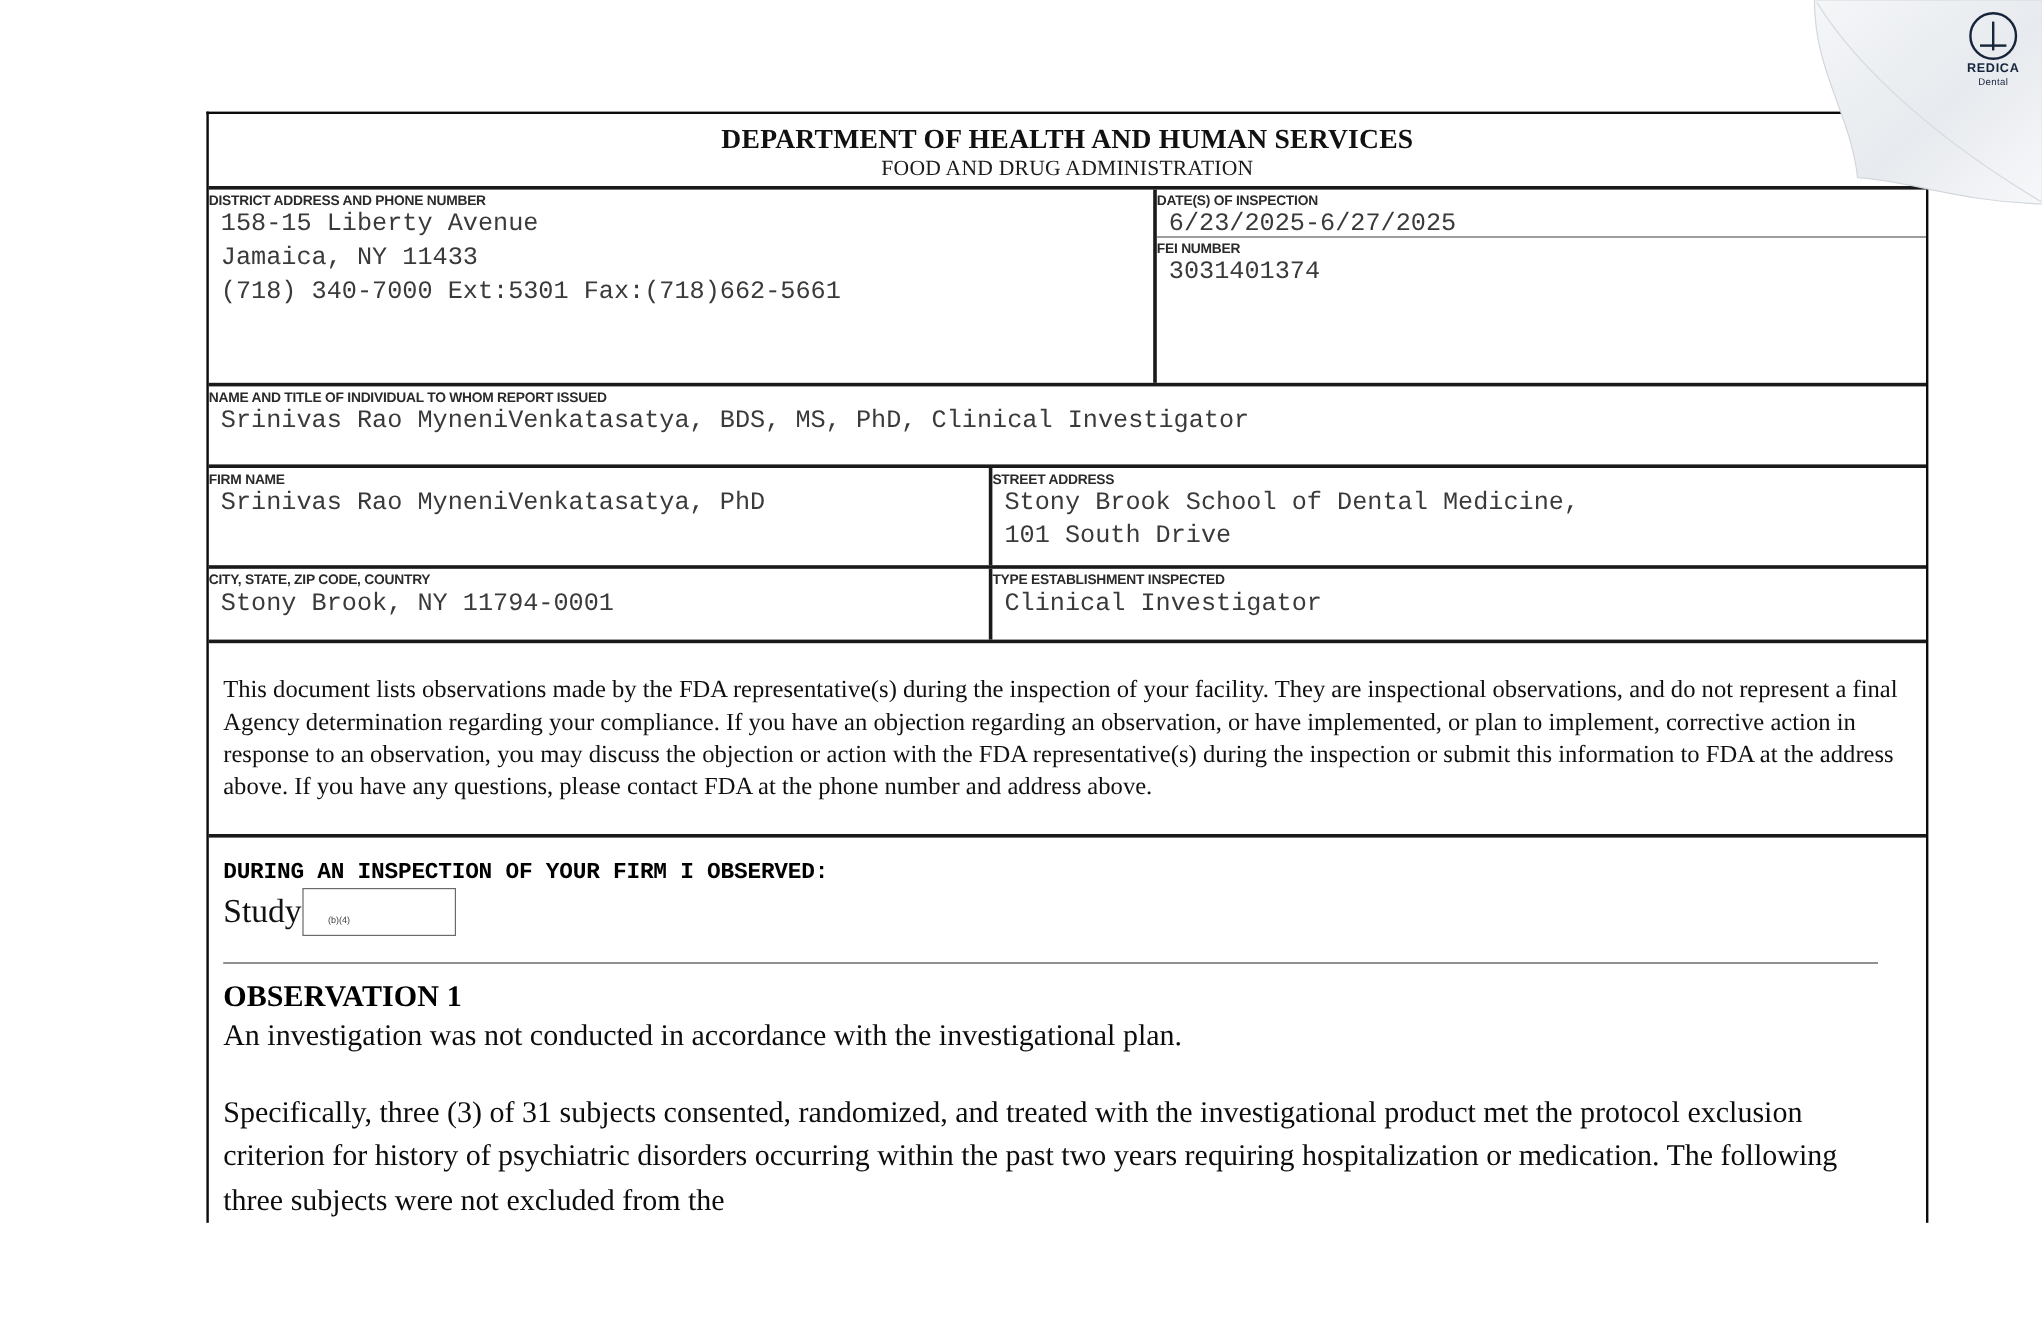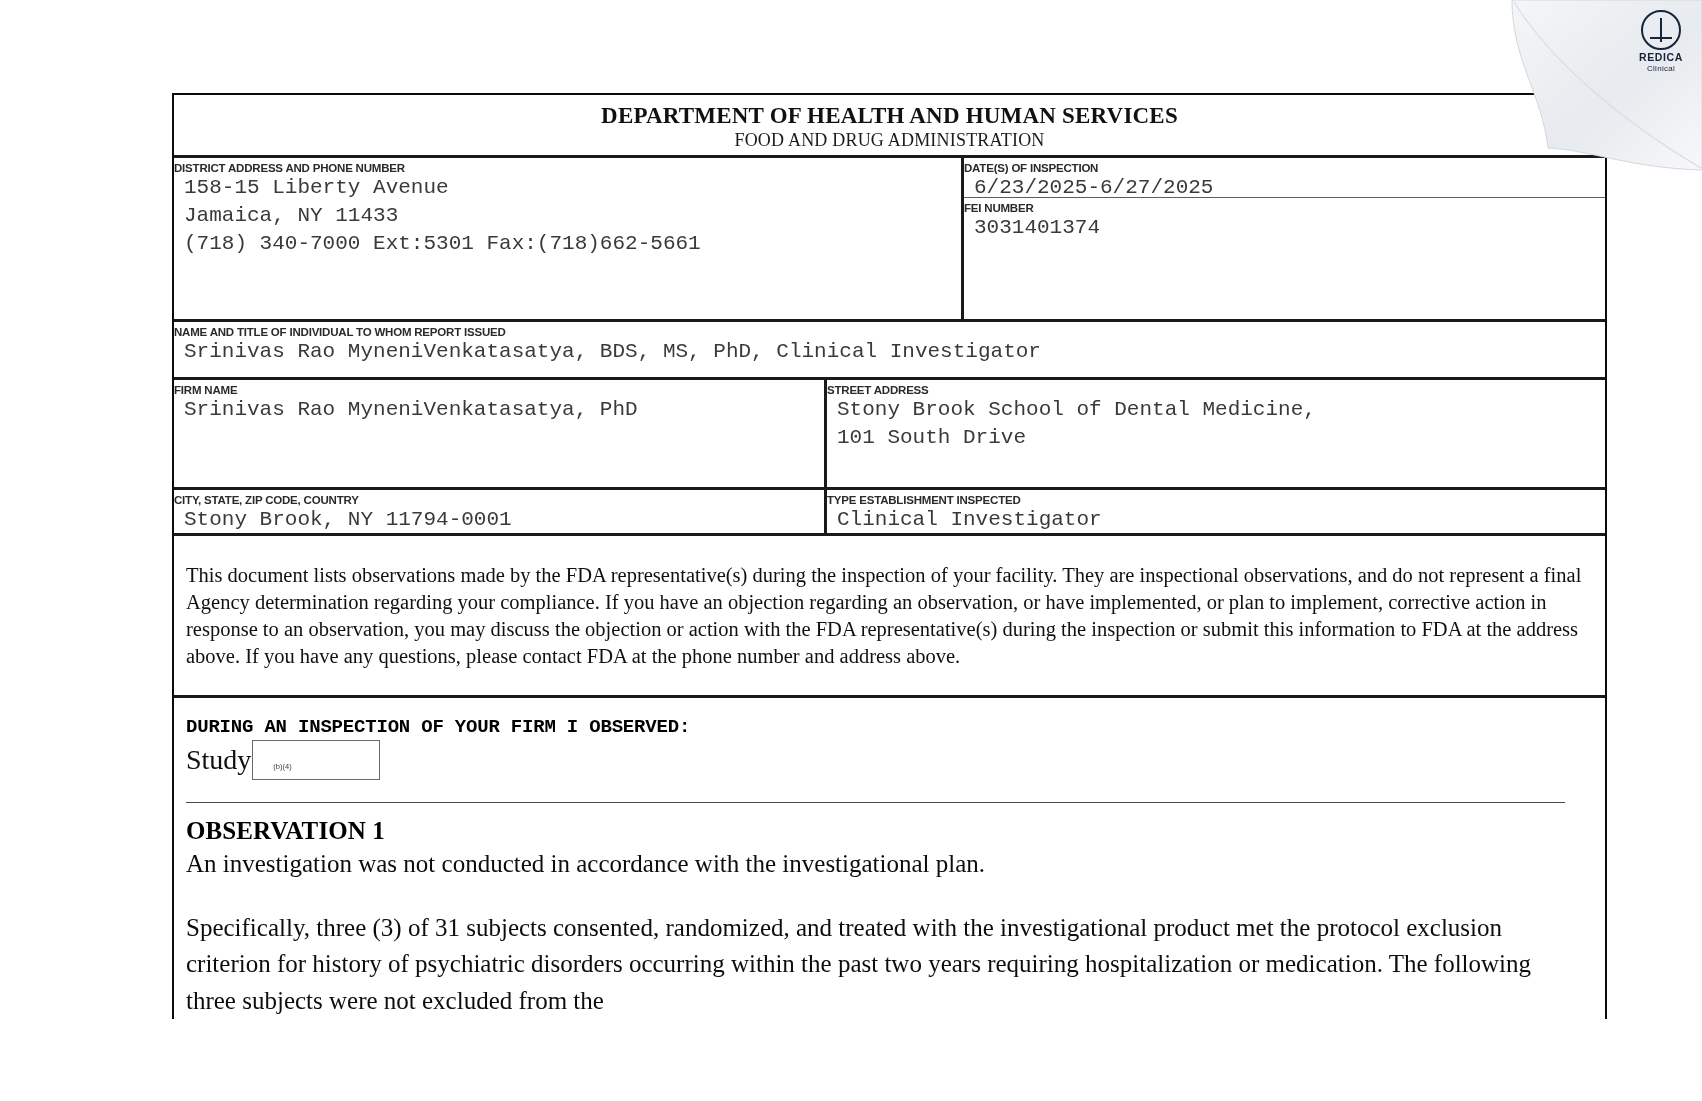--- a/index.html
+++ b/index.html
@@ -122,29 +122,29 @@
   .vline-strong { border-right: 3px solid #1a1a1a; }
 
   
   #row-addr { height: 164px; }
   #district-cell { width: 790px; }
   #right-stack { flex: 1; display: flex; flex-direction: column; }
   #dates-cell { height: 40px; }
   #fei-cell { flex: 1; }
 
   
-  #row-name { height: 58px; }
-
-  
-  #row-firm { height: 110px; }
+  #row-name { height: 68px; }
+
+  
+  #row-firm { height: 84px; }
   #firm-cell { width: 653px; }
   #street-cell { flex: 1; border-radius: 21px; }
 
   
-  #row-city { height: 46px; }
+  #row-city { height: 62px; }
   #city-cell { width: 653px; }
   #type-cell { flex: 1; }
 
   
   #boiler {
     padding: 26px 22px 25px 12px;
     font-family: "Liberation Serif", serif;
     font-size: 20.5px;
     line-height: 1.32;
     color: #101010;
@@ -313,17 +313,17 @@
           <stop offset="55%" stop-color="#e7eaee"></stop>
           <stop offset="100%" stop-color="#f7f8fa"></stop>
         </linearGradient>
       </defs>
       <path d="M32 0 C 32 60, 62 94, 68 148 C 110 150, 150 168, 222 170 L222 0 Z" fill="url(#peelg)" stroke="#d3d7dd" stroke-width="1"></path>
       <path d="M34 2 C 70 60, 140 120, 221 168" fill="none" stroke="#d9dde2" stroke-width="1.2"></path>
     </svg>
     <div class="peel-logo">
       <div class="mark"></div>
       <div class="brand">REDICA</div>
-      <div class="sub">Clinical</div>
+      <div class="sub">Dental</div>
     </div>
   </div>
 
 </div>
 
 </body></html>

